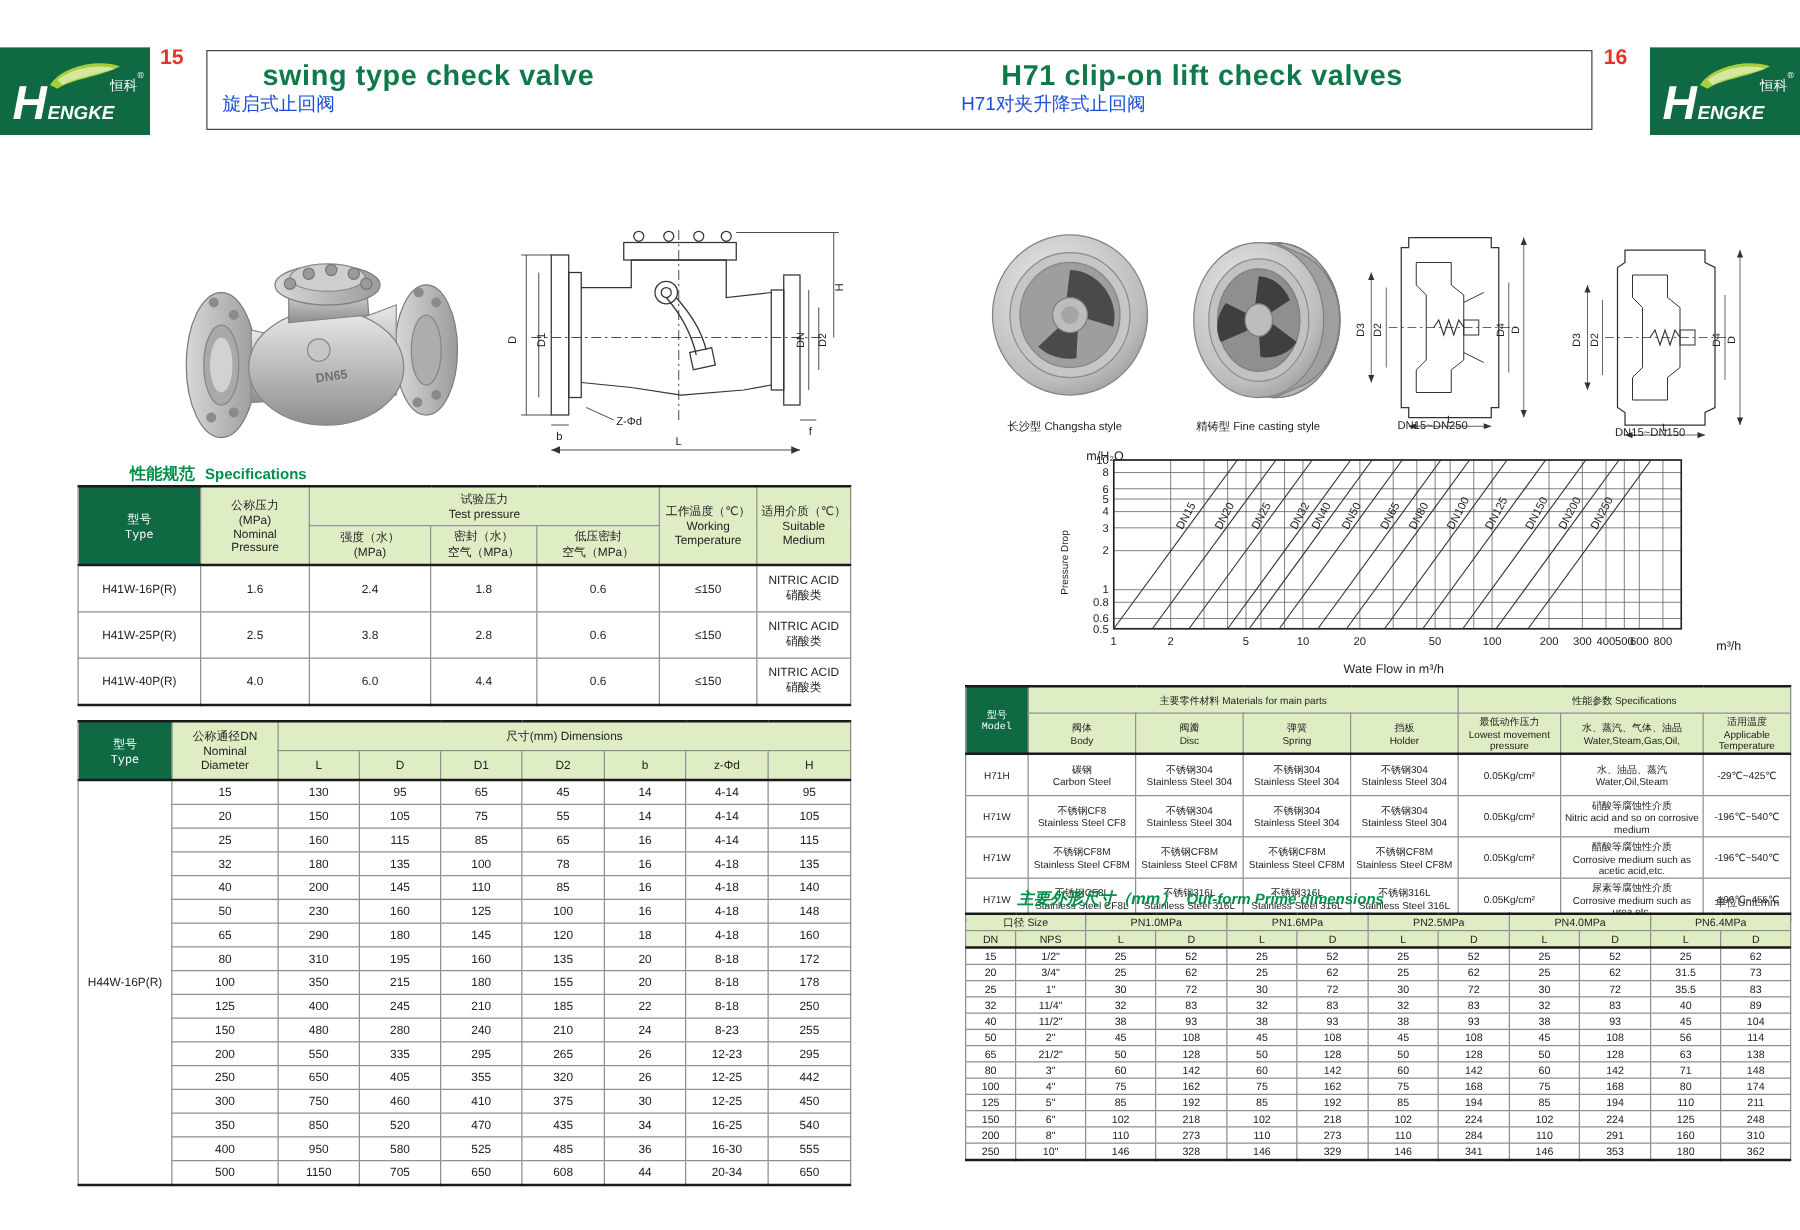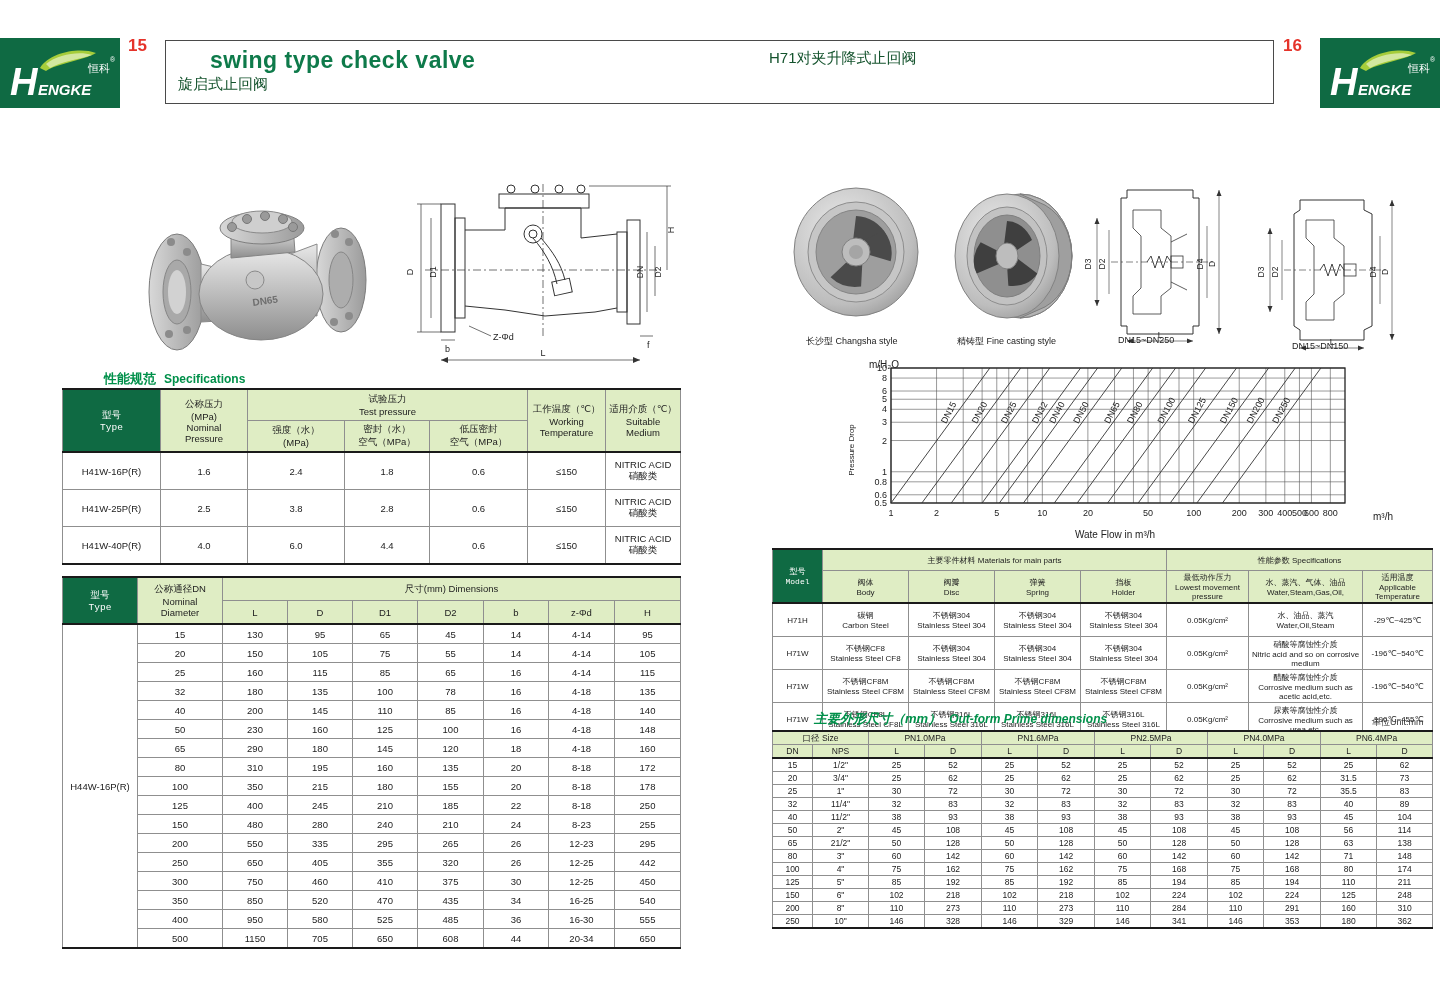--- a/index.html
+++ b/index.html
@@ -7,21 +7,21 @@
         font-family:"Liberation Sans","DejaVu Sans",sans-serif;color:#222;overflow:hidden;}
   .abs{position:absolute;}
 
   
   .logo-box{position:absolute;top:38px;width:120px;height:70px;background:#0f6a43;}
   .page-num{position:absolute;top:36px;font-size:17px;font-weight:bold;color:#e5332a;}
   .title-band{position:absolute;left:165px;top:40px;width:1107px;height:62px;
               background:#fff;border:1px solid #4a4a4a;}
   .title-group{position:absolute;top:6px;}
   .title-en{font-size:23px;font-weight:bold;color:#0e7a4a;letter-spacing:.5px;line-height:26px;margin-left:32px;}
-  .title-cn{font-size:15px;color:#14532d;line-height:22px;}
+  .title-cn{font-size:15px;color:#1d4ed8;line-height:22px;}
 
   
   .sec-title{position:absolute;font-weight:bold;font-size:13px;color:#00904a;margin-left:42px;}
   .sec-title .en{font-size:12px;margin-left:8px;}
   .unit-note{position:absolute;font-size:9px;color:#333;text-align:right;}
 
   
   table{border-collapse:collapse;table-layout:fixed;}
   td,th{border:1px solid #8f8f8f;text-align:center;vertical-align:middle;
         white-space:pre-line;font-weight:normal;padding:1px 2px;}
@@ -68,20 +68,21 @@
     </svg>
   </div>
   <div class="page-num" style="left:128px;">15</div>
 
   <div class="title-band">
     <div class="title-group" style="left:12px;">
       <div class="title-en">swing type check valve</div>
       <div class="title-cn">旋启式止回阀</div>
     </div>
     <div class="title-group" style="left:603px;">
+      <div class="title-en">H71 clip-on lift check valves</div>
       <div class="title-cn">H71对夹升降式止回阀</div>
     </div>
   </div>
 
   <div class="page-num" style="left:1283px;">16</div>
   <div class="logo-box" style="left:1320px;">
     <svg width="120" height="70" viewBox="0 0 120 70">
       <rect x="0" y="0" width="120" height="70" fill="#0f6a43"></rect>
       <path d="M40,30 C50,14 80,9 96,15 C82,23 58,25 46,33 Z" fill="#a6cd3a"></path>
       <path d="M46,26 C58,16 80,13 92,17 C80,21 60,24 50,30 Z" fill="#e7f2cc" opacity="0.7"></path>

